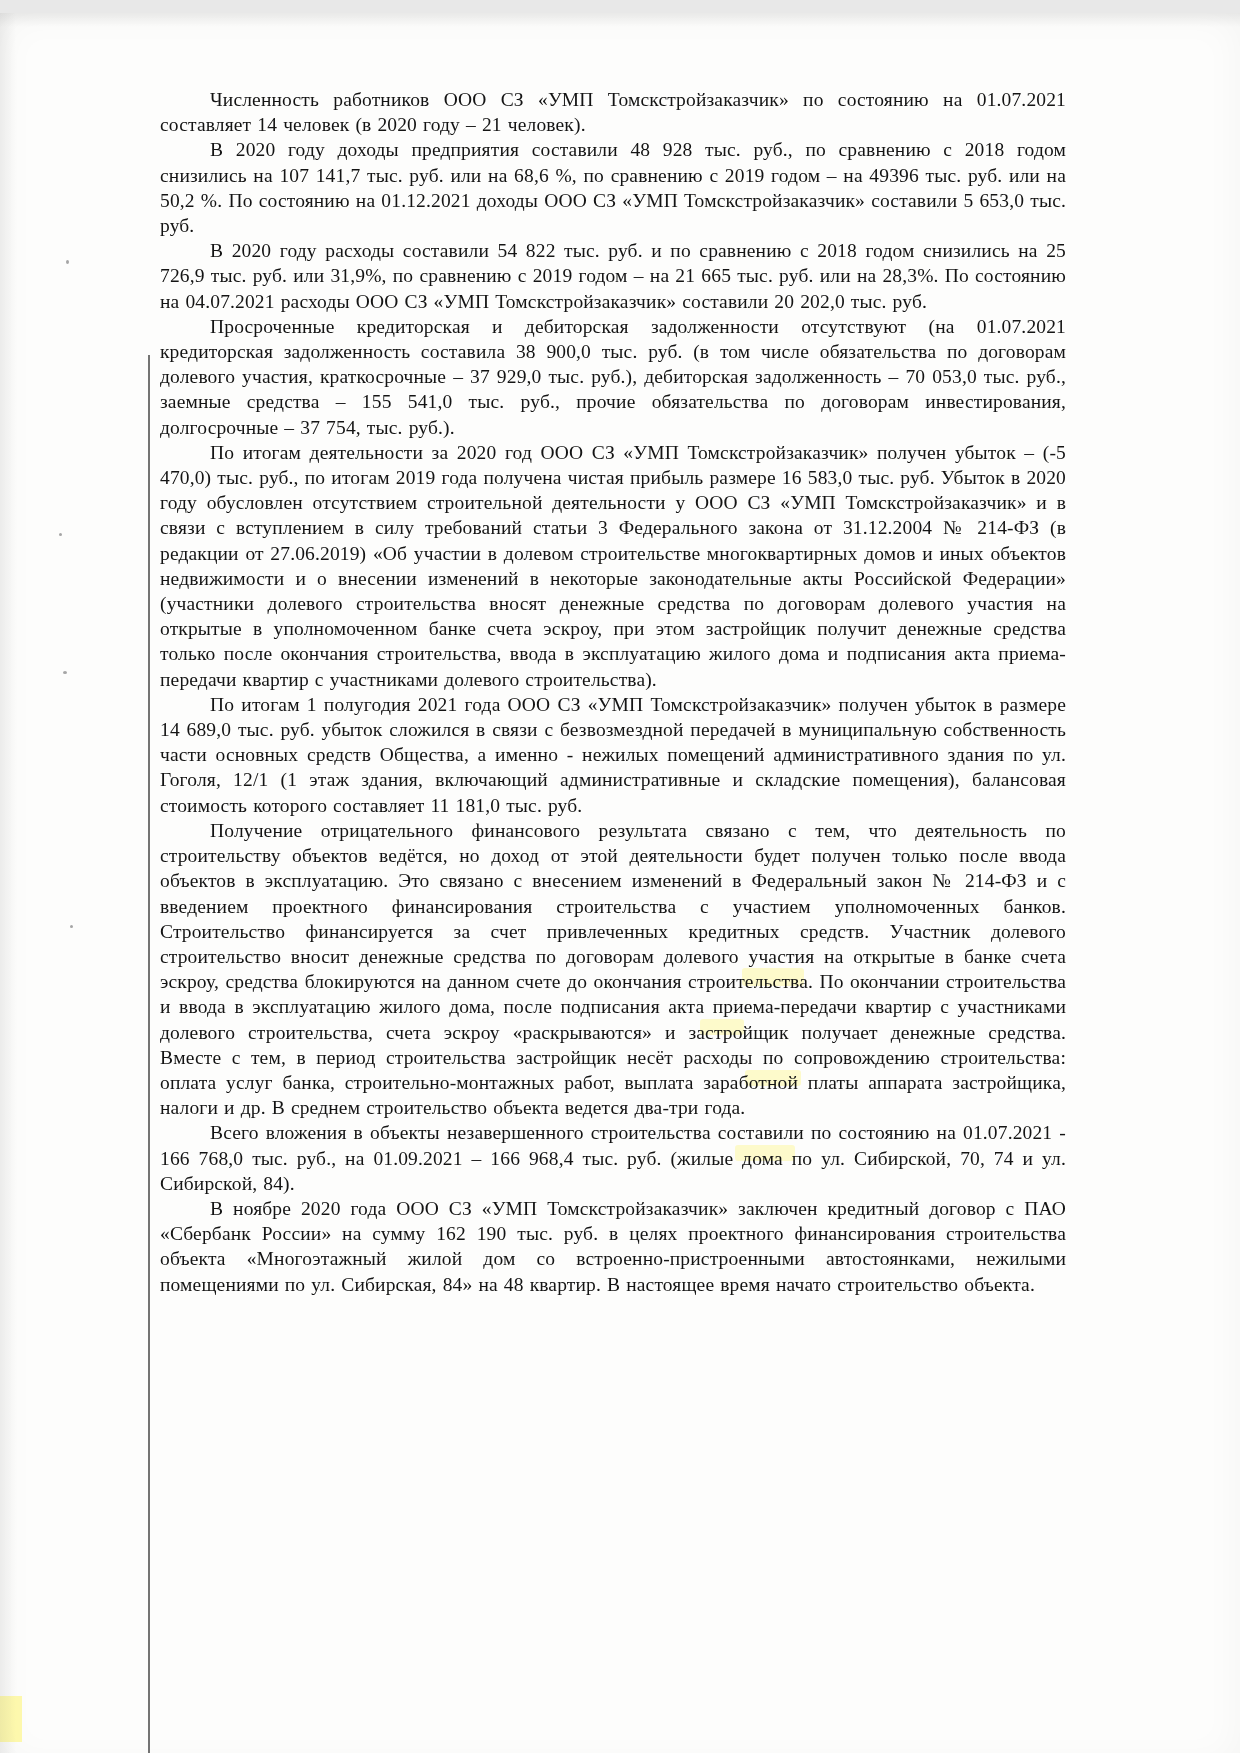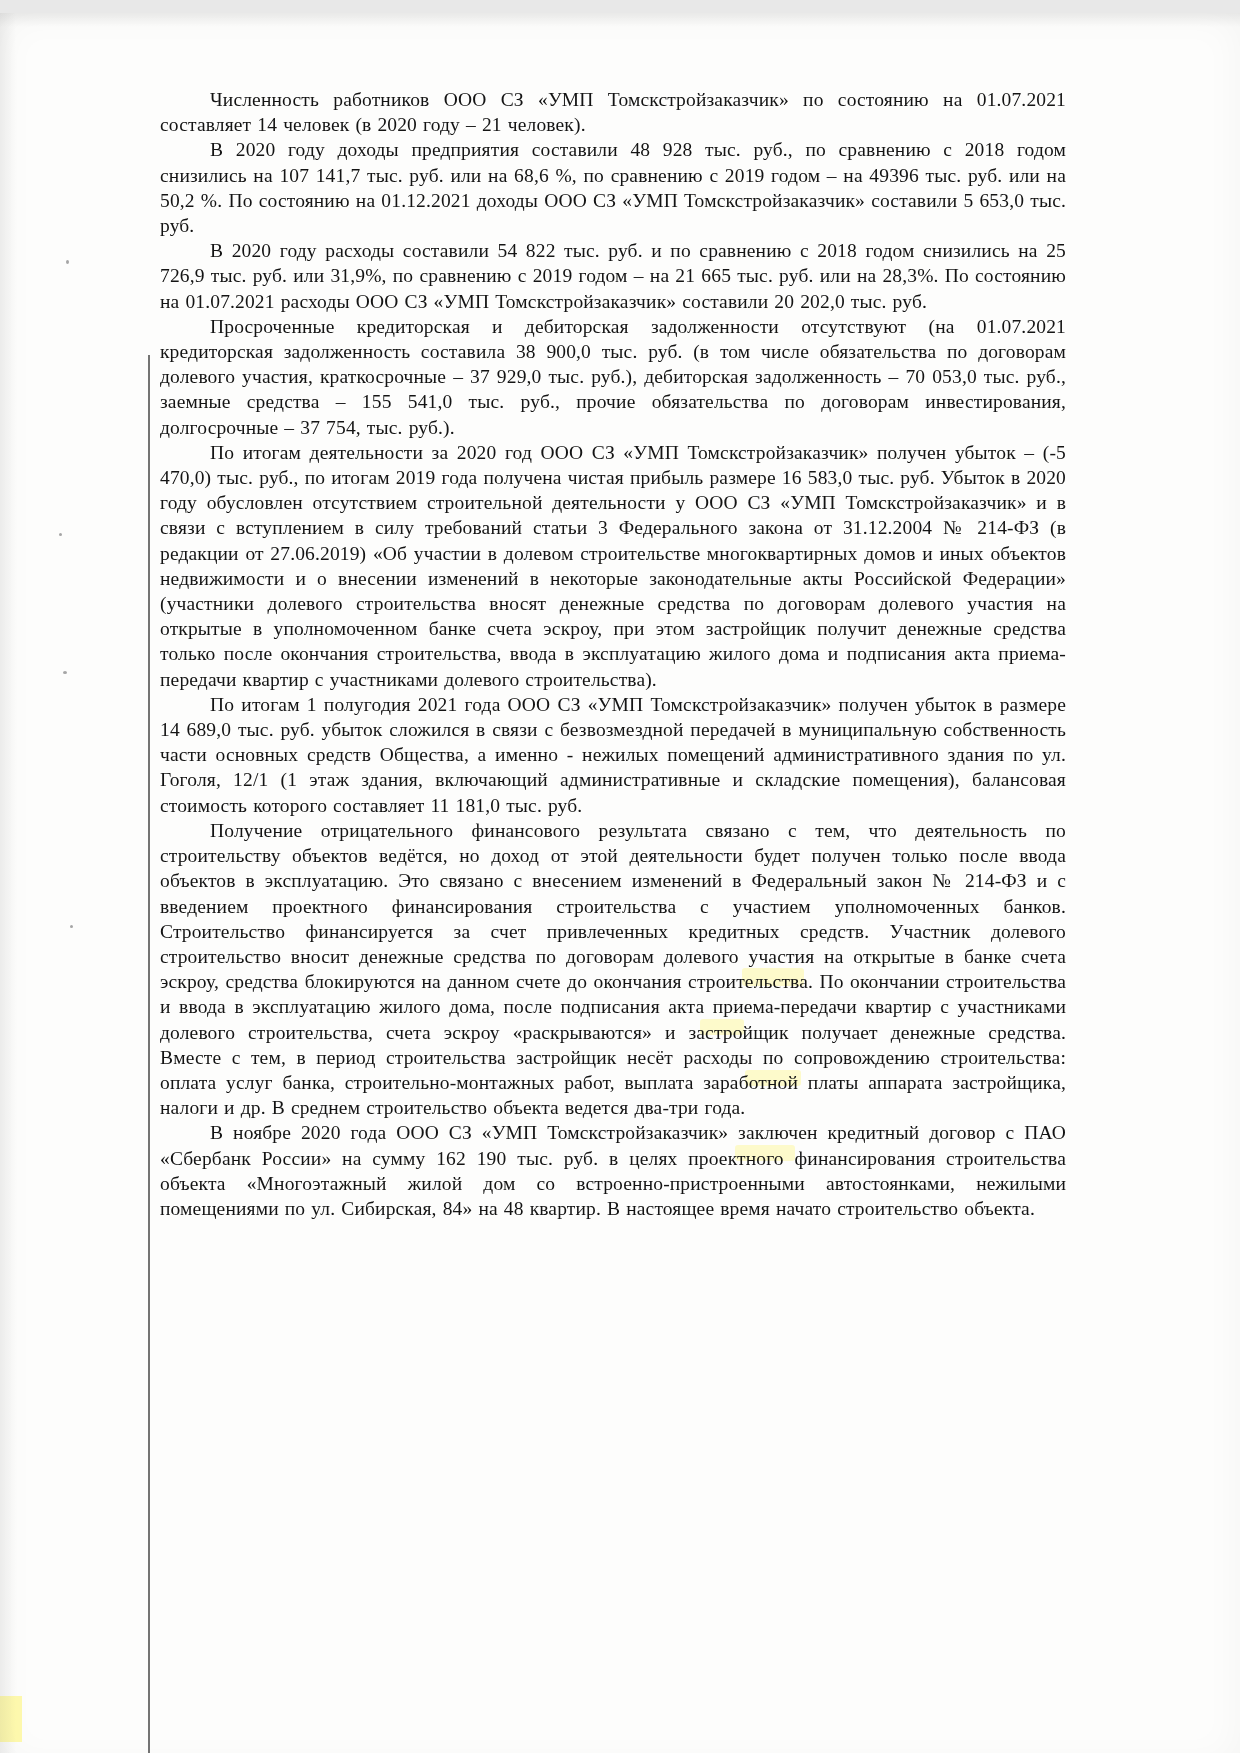--- a/index.html
+++ b/index.html
@@ -99,21 +99,22 @@
   <div class="speck s4"></div>
   <div class="hl h1"></div>
   <div class="hl h2"></div>
   <div class="hl h3"></div>
   <div class="hl h4"></div>
   <div class="hl h5"></div>
 
   <div class="text-block">
     <p>Численность работников ООО СЗ «УМП Томскстройзаказчик» по состоянию на 01.07.2021 составляет 14 человек (в 2020 году – 21 человек).</p>
     <p>В 2020 году доходы предприятия составили 48 928 тыс. руб., по сравнению с 2018 годом снизились на 107 141,7 тыс. руб. или на 68,6 %, по сравнению с 2019 годом – на 49396 тыс. руб. или на 50,2 %. По состоянию на 01.12.2021 доходы ООО СЗ «УМП Томскстройзаказчик» составили 5 653,0 тыс. руб.</p>
-    <p>В 2020 году расходы составили 54 822 тыс. руб. и по сравнению с 2018 годом снизились на 25 726,9 тыс. руб. или 31,9%, по сравнению с 2019 годом – на 21 665 тыс. руб. или на 28,3%. По состоянию на 01.07.2021 расходы ООО СЗ «УМП Томскстройзаказчик» составили 20 202,0 тыс. руб.</p>
+    <p>В 2020 году расходы составили 54 822 тыс. руб. и по сравнению с 2018 годом снизились на 25 726,9 тыс. руб. или 31,9%, по сравнению с 2019 годом – на 21 665 тыс. руб. или на 28,3%. По состоянию на 04.07.2021 расходы ООО СЗ «УМП Томскстройзаказчик» составили 20 202,0 тыс. руб.</p>
     <p>Просроченные кредиторская и дебиторская задолженности отсутствуют (на 01.07.2021 кредиторская задолженность составила 38 900,0 тыс. руб. (в том числе обязательства по договорам долевого участия, краткосрочные – 37 929,0 тыс. руб.), дебиторская задолженность – 70 053,0 тыс. руб., заемные средства – 155 541,0 тыс. руб., прочие обязательства по договорам инвестирования, долгосрочные – 37 754, тыс. руб.).</p>
     <p>По итогам деятельности за 2020 год ООО СЗ «УМП Томскстройзаказчик» получен убыток – (-5 470,0) тыс. руб., по итогам 2019 года получена чистая прибыль  размере 16 583,0 тыс. руб. Убыток в 2020 году обусловлен отсутствием строительной деятельности у ООО СЗ «УМП Томскстройзаказчик» и в связи с вступлением в силу требований статьи 3 Федерального закона от 31.12.2004 № 214-ФЗ (в редакции от 27.06.2019) «Об участии в долевом строительстве многоквартирных домов и иных объектов недвижимости и о внесении изменений в некоторые законодательные акты Российской Федерации» (участники долевого строительства вносят денежные средства по договорам долевого участия на открытые в уполномоченном банке счета эскроу, при этом застройщик получит денежные средства только после окончания строительства, ввода в эксплуатацию жилого дома и подписания акта приема-передачи квартир с участниками долевого строительства).</p>
     <p>По итогам 1 полугодия 2021 года ООО СЗ «УМП Томскстройзаказчик» получен убыток в размере 14 689,0 тыс. руб. убыток сложился в связи с безвозмездной передачей в муниципальную собственность части основных средств Общества, а именно - нежилых помещений административного здания по ул. Гоголя, 12/1 (1 этаж здания, включающий административные и складские помещения), балансовая стоимость которого составляет 11 181,0 тыс. руб.</p>
     <p>Получение отрицательного финансового результата связано с тем, что деятельность по строительству объектов ведётся, но доход от этой деятельности будет получен только после ввода объектов в эксплуатацию. Это связано с внесением изменений в Федеральный закон № 214-ФЗ и с введением проектного финансирования строительства с участием уполномоченных банков. Строительство финансируется за счет привлеченных кредитных средств. Участник долевого строительство вносит денежные средства по договорам долевого участия на открытые в банке счета эскроу, средства блокируются на данном счете до окончания строительства. По окончании строительства и ввода в эксплуатацию жилого дома, после подписания акта приема-передачи квартир с участниками долевого строительства, счета эскроу «раскрываются» и застройщик получает денежные средства. Вместе с тем, в период строительства застройщик несёт расходы по сопровождению строительства: оплата услуг банка, строительно-монтажных работ, выплата заработной платы аппарата застройщика, налоги и др. В среднем строительство объекта ведется два-три года.</p>
+    <p>Всего вложения в объекты незавершенного строительства составили по состоянию на 01.07.2021 - 166 768,0 тыс. руб., на 01.09.2021 – 166 968,4 тыс. руб. (жилые дома по ул. Сибирской, 70, 74 и ул. Сибирской, 84).</p>
     <p>В ноябре 2020 года ООО СЗ «УМП Томскстройзаказчик» заключен кредитный договор с ПАО «Сбербанк России» на сумму 162 190 тыс. руб. в целях проектного финансирования строительства объекта «Многоэтажный жилой дом со встроенно-пристроенными автостоянками, нежилыми помещениями по ул. Сибирская, 84» на 48 квартир. В настоящее время начато строительство объекта.</p>
   </div>
 
 </div>
 
 </body></html>

